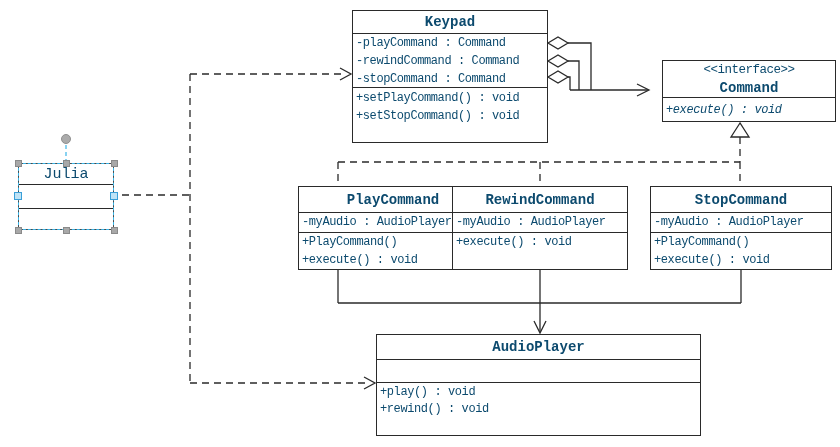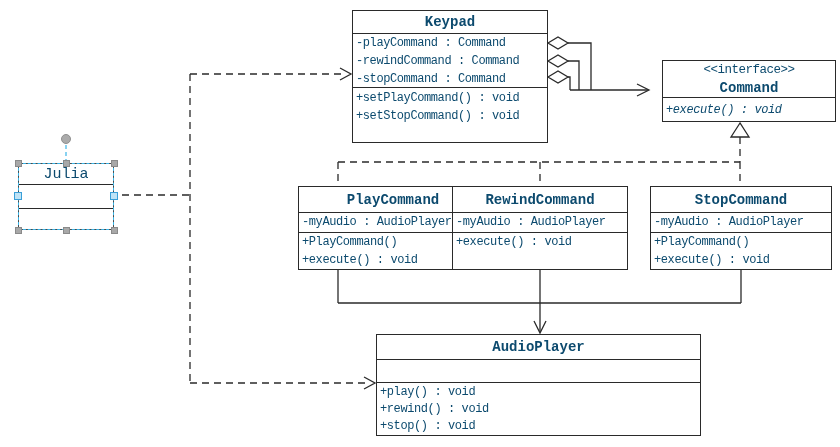--- a/index.html
+++ b/index.html
@@ -162,21 +162,20 @@
       <div class="row">+execute() : void</div>
     </div>
   </div>
 
   <div class="class-box" style="left:376px;top:334px;width:325px;height:102px;">
     <div class="c-title" style="height:24px;">AudioPlayer</div>
     <div class="c-sect" style="height:23px;"></div>
     <div class="c-sect" style="height:52px;padding-top:1px;">
       <div class="row" style="height:17px;line-height:17px;">+play() : void</div>
       <div class="row" style="height:17px;line-height:17px;">+rewind() : void</div>
-      <div class="row" style="height:17px;line-height:17px;">+stop() : void</div>
     </div>
   </div>
 
   <div class="julia-box" style="left:18px;top:163px;width:96px;height:67px;">
     <div class="julia-title" style="height:20px;">Julia</div>
     <div class="c-sect" style="height:24px;border-top:1px solid #2a2a2a;"></div>
     <div class="c-sect" style="height:21px;border-top:1px solid #2a2a2a;"></div>
     <div class="julia-sel"></div>
   </div>
 

